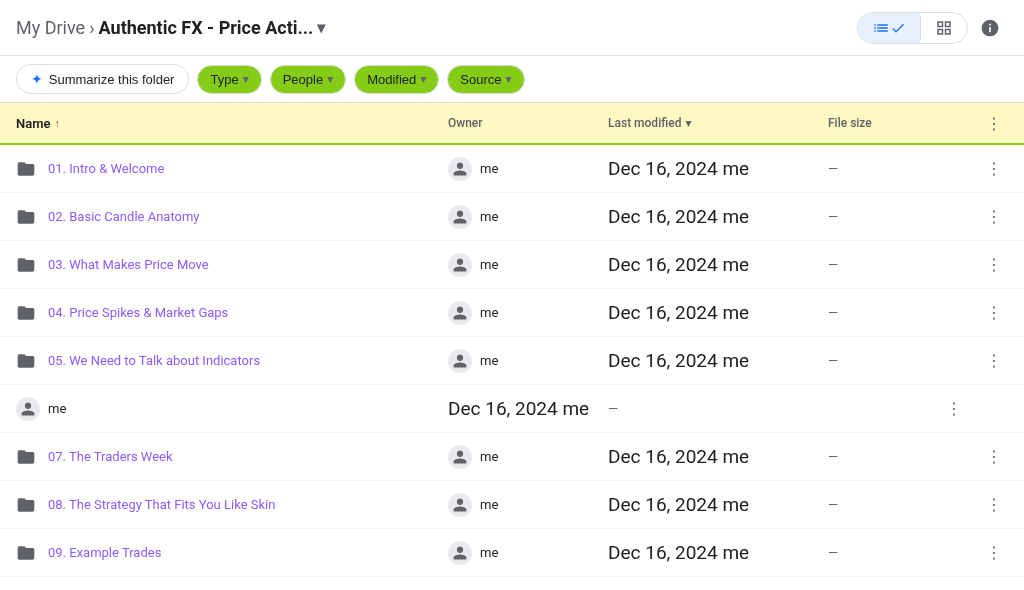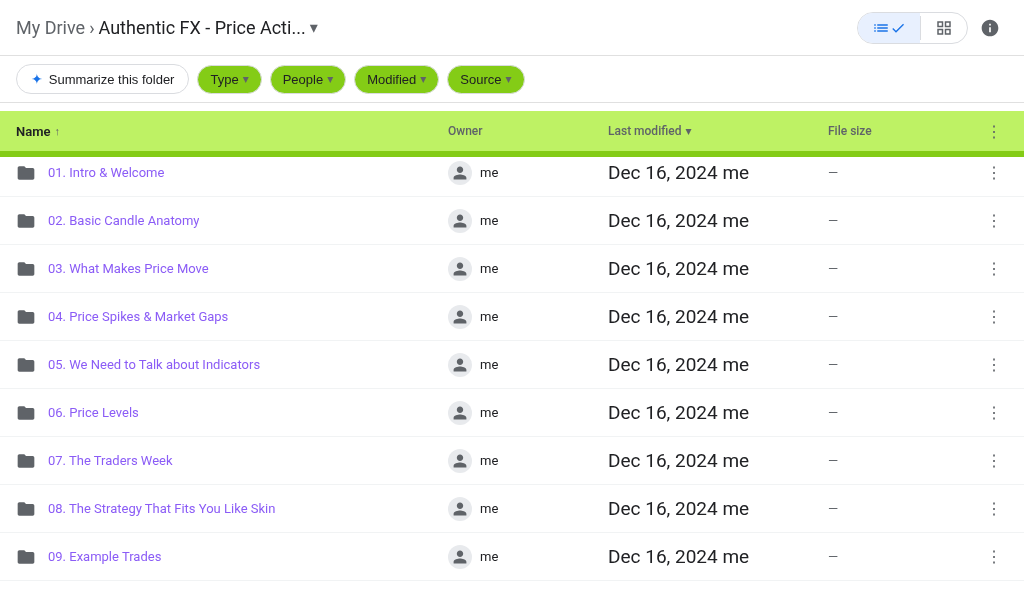--- a/index.html
+++ b/index.html
@@ -24,21 +24,21 @@
       font-weight: 400;
       color: #5f6368;
       cursor: pointer;
     }
     .breadcrumb-chevron {
       color: #5f6368;
       font-size: 18px;
     }
     .breadcrumb-current {
       font-size: 18px;
-      font-weight: 400;
+      font-weight: 700;
       color: #202124;
       display: flex;
       align-items: center;
       gap: 4px;
       cursor: pointer;
     }
     .breadcrumb-dropdown-icon {
       font-size: 16px;
       color: #5f6368;
     }
@@ -122,25 +122,25 @@
       color: #202124;
     }
     .filter-dropdown { font-size: 12px; color: #5f6368; }
 
     
     .table-container { overflow-y: auto; height: calc(590px - 112px); }
     .table-header {
       display: grid;
       grid-template-columns: 1fr 160px 220px 140px 40px;
       padding: 6px 16px;
-      border-bottom: 6px solid #84cc16;
-      align-items: center;
-      background: #bef264;
+      border-bottom: 2px solid #84cc16;
+      align-items: center;
+      background: #fef9c3;
       position: sticky;
-      top: 8px;
+      top: 0;
       z-index: 1;
     }
     .col-header {
       font-size: 12px;
       color: #5f6368;
       font-weight: 500;
       display: flex;
       align-items: center;
       gap: 4px;
     }
@@ -402,26 +402,20 @@
       </div>
       <span>me</span>
     </div>
     <div class="modified-cell">Dec 16, 2024 me</div>
     <div class="size-cell">—</div>
     <div style="display:flex;justify-content:flex-end;">
       <button class="more-btn">⋮</button>
     </div>
   </div>
       <div class="table-row">
-    <div class="name-cell">
-      <svg class="folder-icon" viewBox="0 0 24 24" fill="#5f6368">
-        <path d="M10 4H4c-1.1 0-1.99.9-1.99 2L2 18c0 1.1.9 2 2 2h16c1.1 0 2-.9 2-2V8c0-1.1-.9-2-2-2h-8l-2-2z"></path>
-      </svg>
-      <span class="file-name">06. Price Levels</span>
-    </div>
     <div class="owner-cell">
       <div class="avatar">
         <svg width="16" height="16" viewBox="0 0 24 24" fill="#5f6368">
           <path d="M12 12c2.7 0 4.8-2.1 4.8-4.8S14.7 2.4 12 2.4 7.2 4.5 7.2 7.2 9.3 12 12 12zm0 2.4c-3.2 0-9.6 1.6-9.6 4.8v2.4h19.2v-2.4c0-3.2-6.4-4.8-9.6-4.8z"></path>
         </svg>
       </div>
       <span>me</span>
     </div>
     <div class="modified-cell">Dec 16, 2024 me</div>
     <div class="size-cell">—</div>

